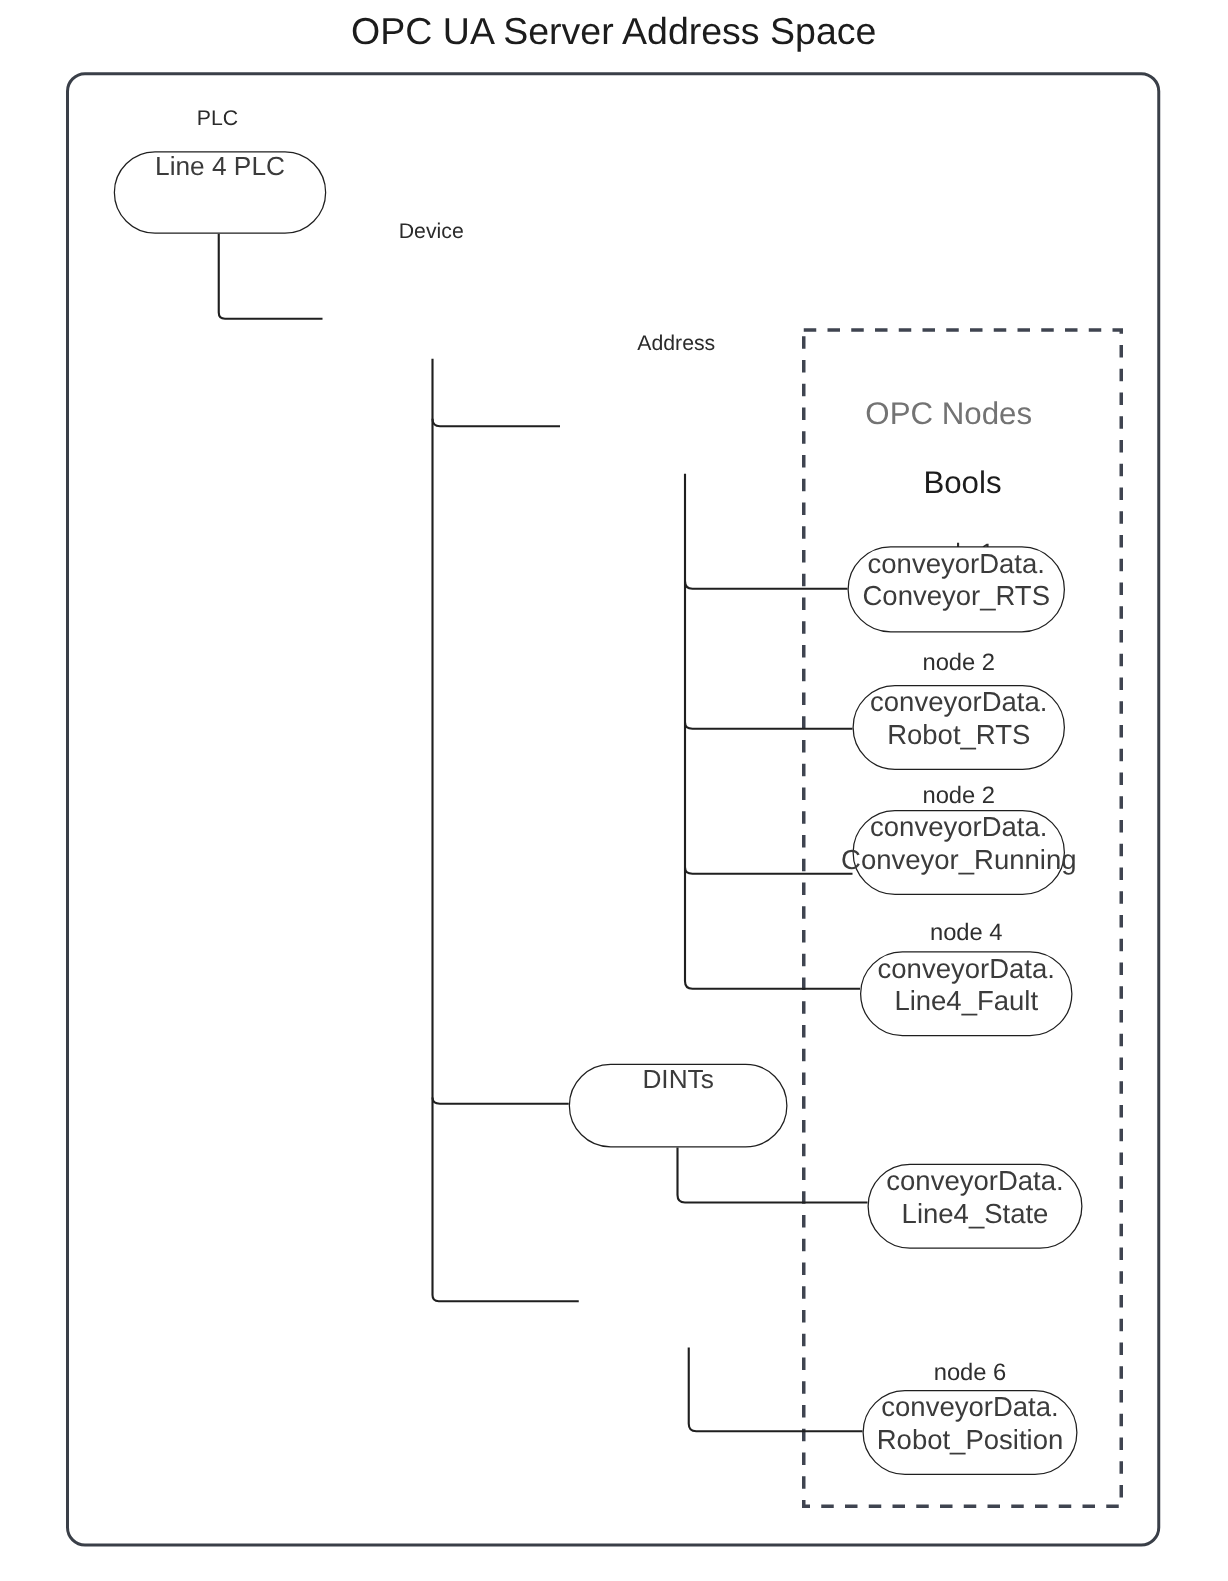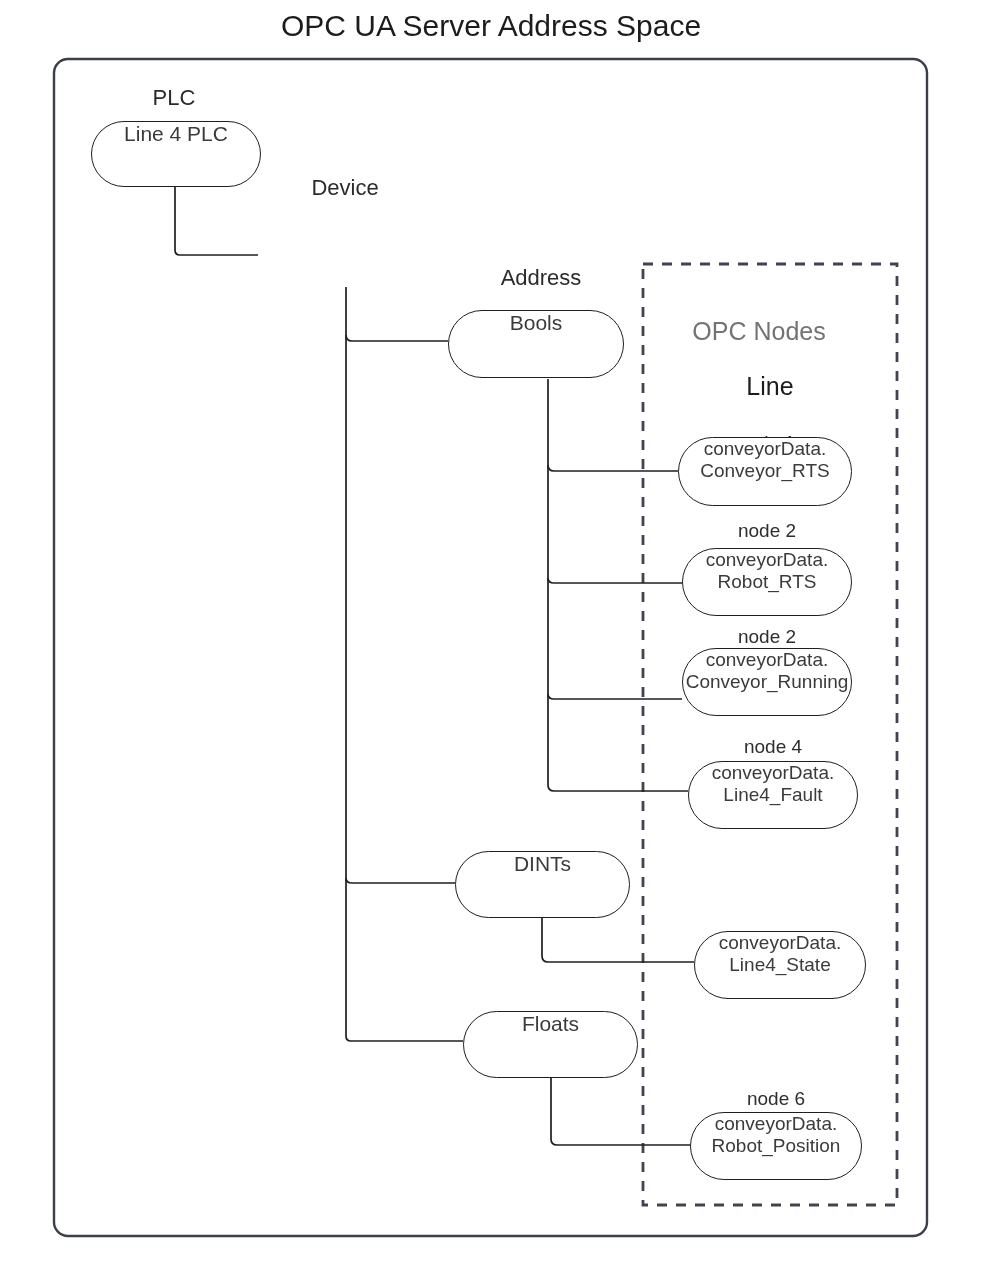--- a/index.html
+++ b/index.html
@@ -57,35 +57,35 @@
   .title {
     position: absolute;
     width: 982px;
     left: 0;
     top: 9px;
     text-align: center;
     font-size: 30px;
     color: #1c1c1c;
   }
   .group-label {
-    font-size: 22px;
+    font-size: 17px;
   }
   .node-caption {
     font-size: 19px;
     color: #2e2e2e;
   }
   .opc-title {
     font-size: 25px;
   }
   .data-title {
     font-size: 25px;
     color: #1c1c1c;
   }
   .box-text {
-    font-size: 19px;
+    font-size: 22px;
   }
   .box-text-lg {
     font-size: 21px;
   }
   .overflow-txt {
     overflow: visible;
   }
 </style>
 </head>
 <body>
@@ -116,35 +116,29 @@
     <path d="M 542 918 L 542 956 Q 542 962 548 962 L 694 962" fill="none" stroke="#1f1f1f" stroke-width="1.7"></path>
 
     <path d="M 551 1078 L 551 1139 Q 551 1145 557 1145 L 690 1145" fill="none" stroke="#1f1f1f" stroke-width="1.7"></path>
   </svg>
 
   <div class="lbl group-label" style="left:114px; top:85px; width:120px;">PLC</div>
   <div class="lbl group-label" style="left:285px; top:175px; width:120px;">Device</div>
   <div class="lbl group-label" style="left:476px; top:265px; width:130px;">Address</div>
 
   <div class="lbl opc-title" style="left:632px; top:317px; width:254px; color:#737373;">OPC Nodes</div>
-  <div class="lbl data-title" style="left:643px; top:372px; width:254px;">Line</div>
+  <div class="lbl data-title" style="left:643px; top:372px; width:254px;">Bools</div>
 
   <div class="node-box pill box-text-lg" style="left:91px; top:121px; width:170px; height:66px;">
     <span>Line 4 PLC</span>
   </div>
 
 
-  <div class="node-box pill box-text-lg" style="left:448px; top:310px; width:176px; height:68px;">
-    <span>Bools</span>
-  </div>
   <div class="node-box pill box-text-lg" style="left:455px; top:851px; width:175px; height:67px;">
     <span>DINTs</span>
-  </div>
-  <div class="node-box pill box-text-lg" style="left:463px; top:1011px; width:175px; height:67px;">
-    <span>Floats</span>
   </div>
 
   <div class="lbl node-caption" style="left:678px; top:432px; width:176px;">node 1</div>
   <div class="node-box pill box-text" style="left:678px; top:437px; width:174px; height:69px;">
     <span>conveyorData.</span>
     <span>Conveyor_RTS</span>
   </div>
 
   <div class="lbl node-caption" style="left:682px; top:520px; width:170px;">node 2</div>
   <div class="node-box pill box-text" style="left:682px; top:548px; width:170px; height:68px;">

